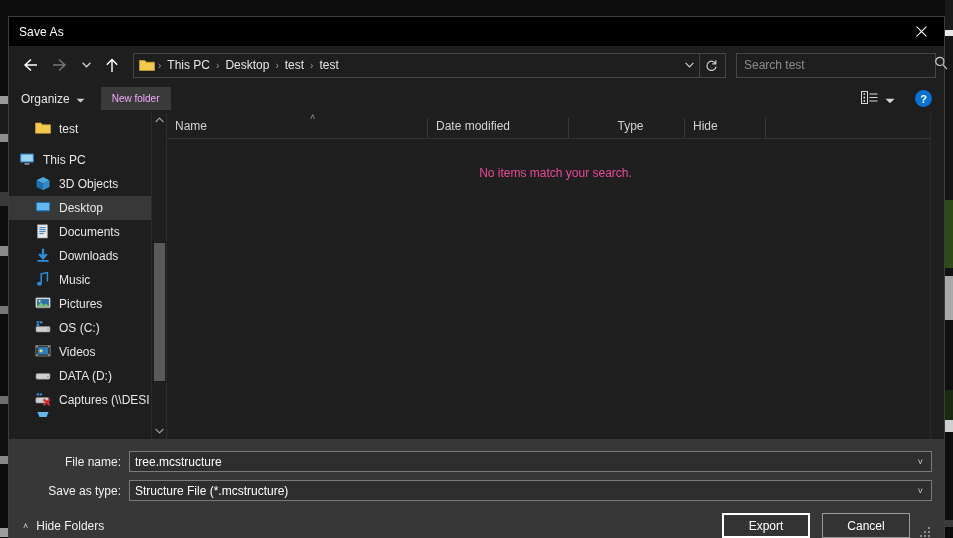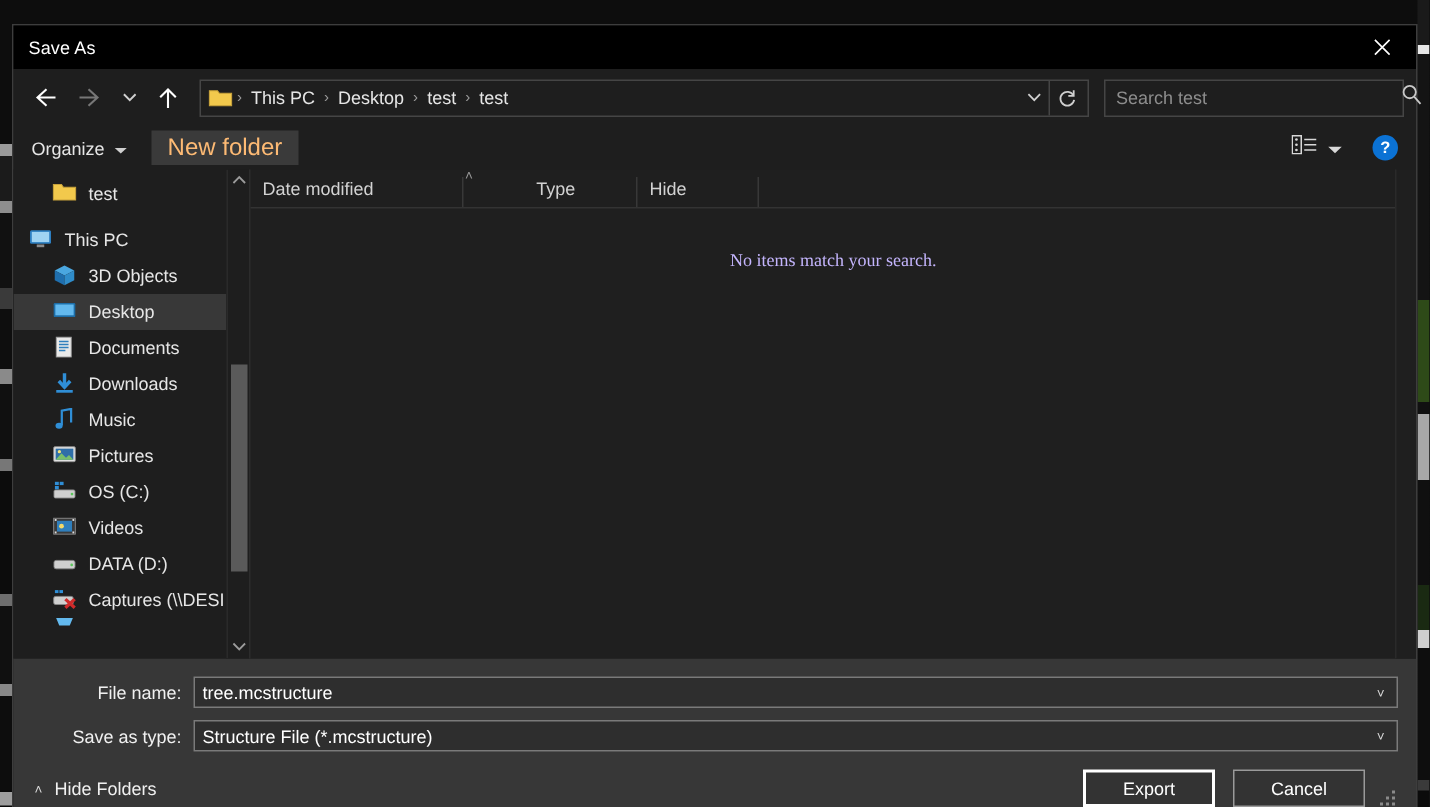--- a/index.html
+++ b/index.html
@@ -115,21 +115,21 @@
   .cmdbar {
     height: 29px; min-height: 29px;
     background: #1e1e1e;
     display: flex; align-items: center; padding: 0 6px 0 10px;
   }
   .organize {
     display: flex; align-items: center; gap: 6px;
     color: #e6e6e6; font-size: 12px; padding: 4px 8px 4px 2px; cursor: default;
   }
   .newfolder {
-    background: #3a3a3a; color: #fdba74; font-size: 16px;
+    background: #3a3a3a; color: #f0abfc; font-size: 10px;
     padding: 4px 11px; margin-left: 8px; cursor: default;
     height: 23px; display: flex; align-items: center;
   }
   .cmd-spacer { flex: 1; }
   .view-btn { display: flex; align-items: center; gap: 7px; padding: 3px 4px; cursor: default; }
   .help-btn {
     width: 17px; height: 17px; border-radius: 50%;
     background: #0b72d4; color: #ffffff; font-size: 11px; font-weight: bold;
     display: flex; align-items: center; justify-content: center;
     margin-left: 16px; margin-right: 6px; cursor: default;
@@ -180,21 +180,21 @@
   .col.name { width: 260px; }
   .col.date { width: 141px; }
   .col.type { width: 116px; justify-content: center; }
   .col.size { width: 82px; border-right: 1px solid #383838; }
   .sort-ind {
     position: absolute; left: 143px; top: -1px;
     color: #9a9a9a; font-size: 9px; line-height: 10px;
   }
   .emptymsg {
     flex: 1; display: flex; justify-content: center; padding-top: 27px;
-    color: #c4b5fd; font-size: 12px; font-family: Liberation Serif, serif;
+    color: #ec4899; font-size: 12px;
   }
   .list-scroll {
     position: absolute; right: 0; top: 0; bottom: 0; width: 14px;
     background: #1f1f1f; border-left: 1px solid #2a2a2a;
   }
 
   
   .formpanel {
     background: #373737; padding: 12px 0 0 0; min-height: 103px;
     display: flex; flex-direction: column;
@@ -522,20 +522,23 @@
         <span class="sb-arrow">
           <svg width="9" height="6" viewBox="0 0 9 6" aria-hidden="true">
             <path d="M0.6 1 L4.5 5 L8.4 1" stroke="#9b9b9b" stroke-width="1.2" fill="none"></path>
           </svg>
         </span>
       </div>
     </div>
 
     <div class="filelist">
       <div class="colhead">
+        <div class="col name">
+          <span>Name</span>
+        </div>
         <div class="col date">
           <span>Date modified</span>
         </div>
         <div class="col type">
           <span>Type</span>
         </div>
         <div class="col size">
           <span>Hide</span>
         </div>
         <span class="sort-ind">˄</span>

